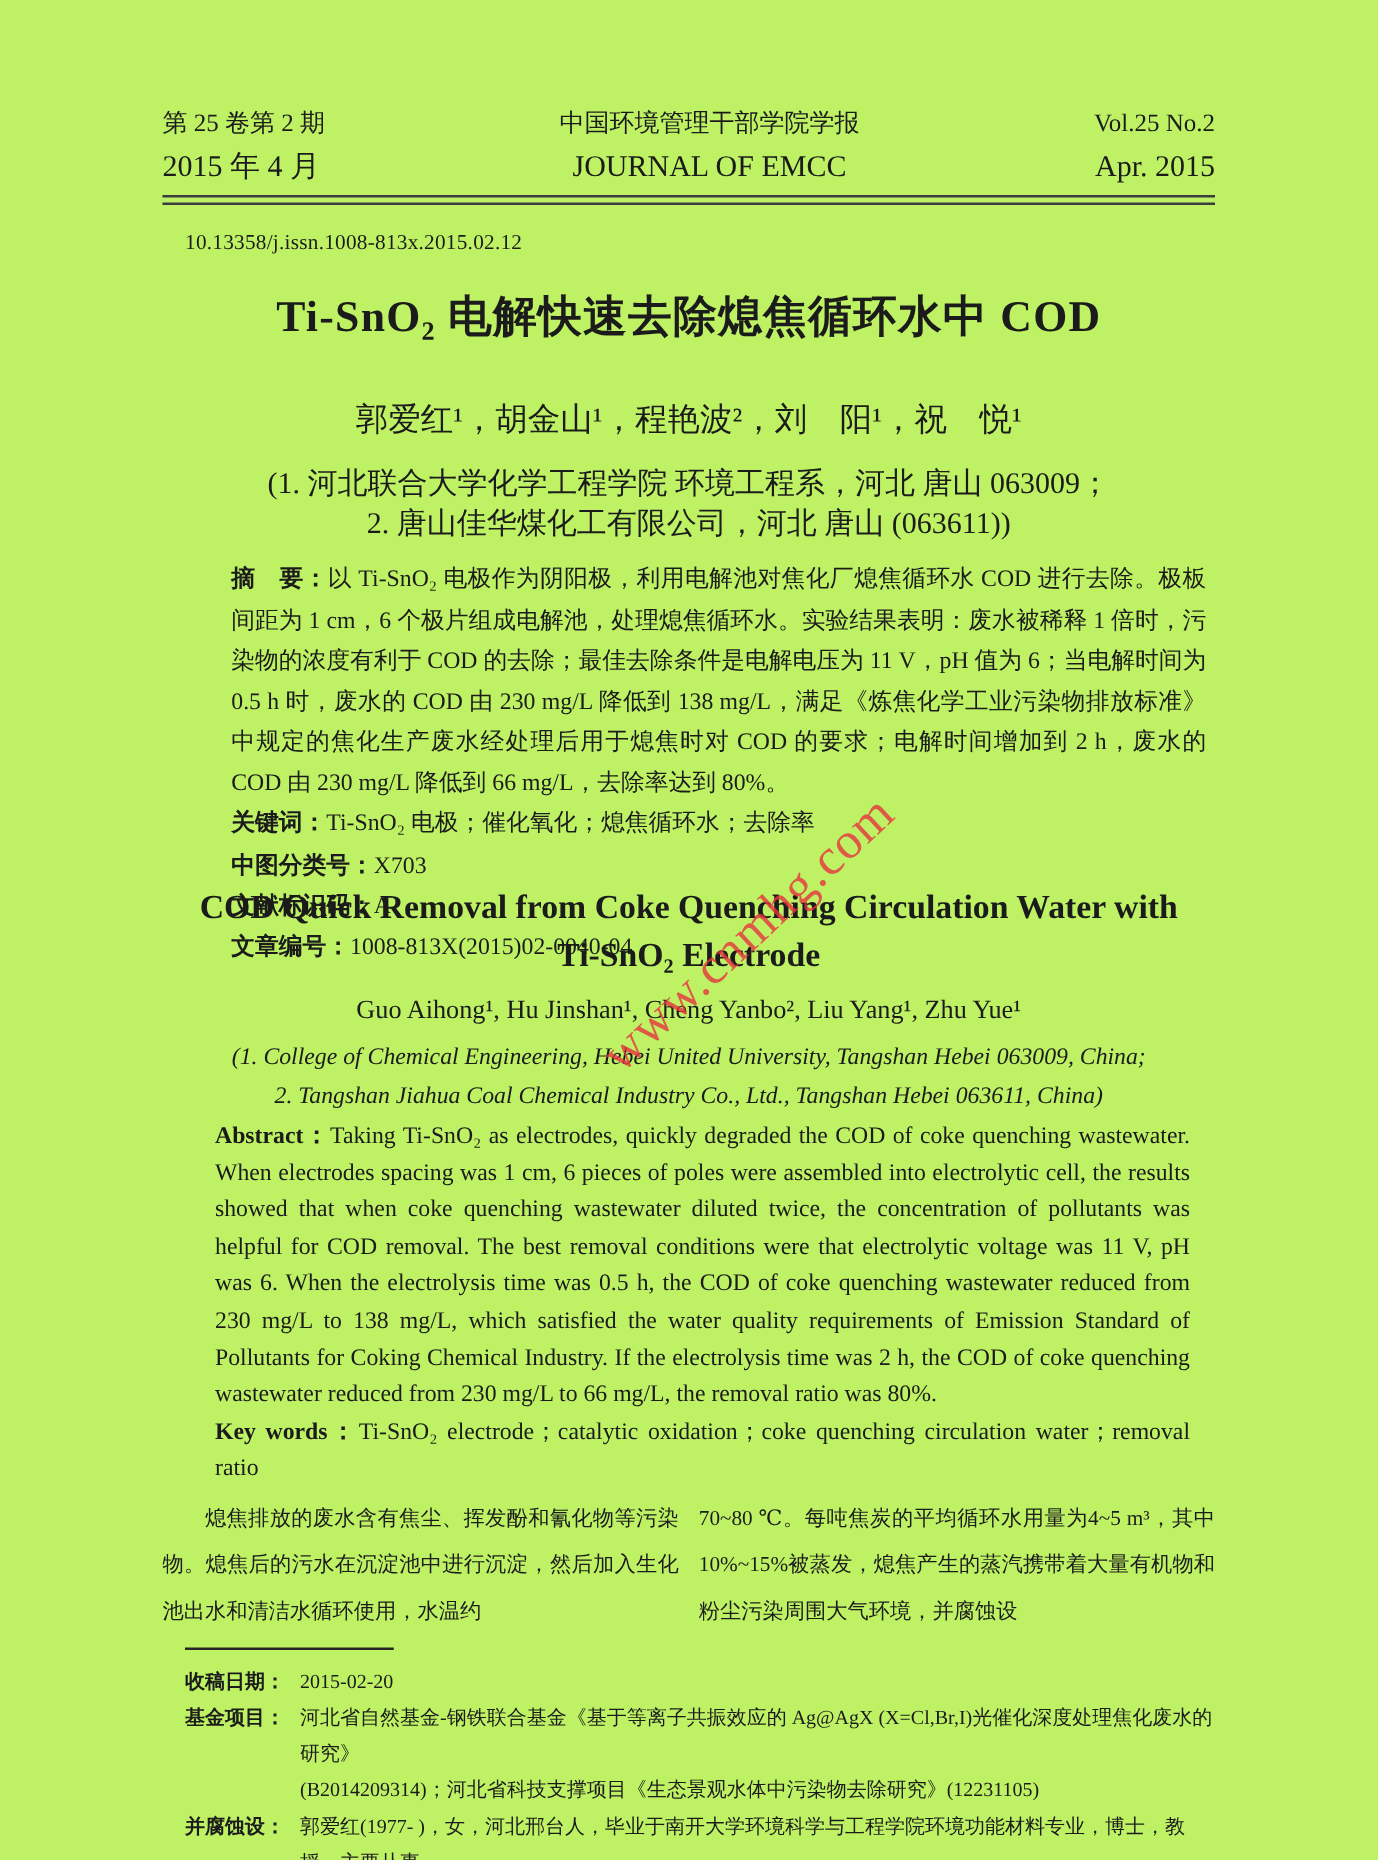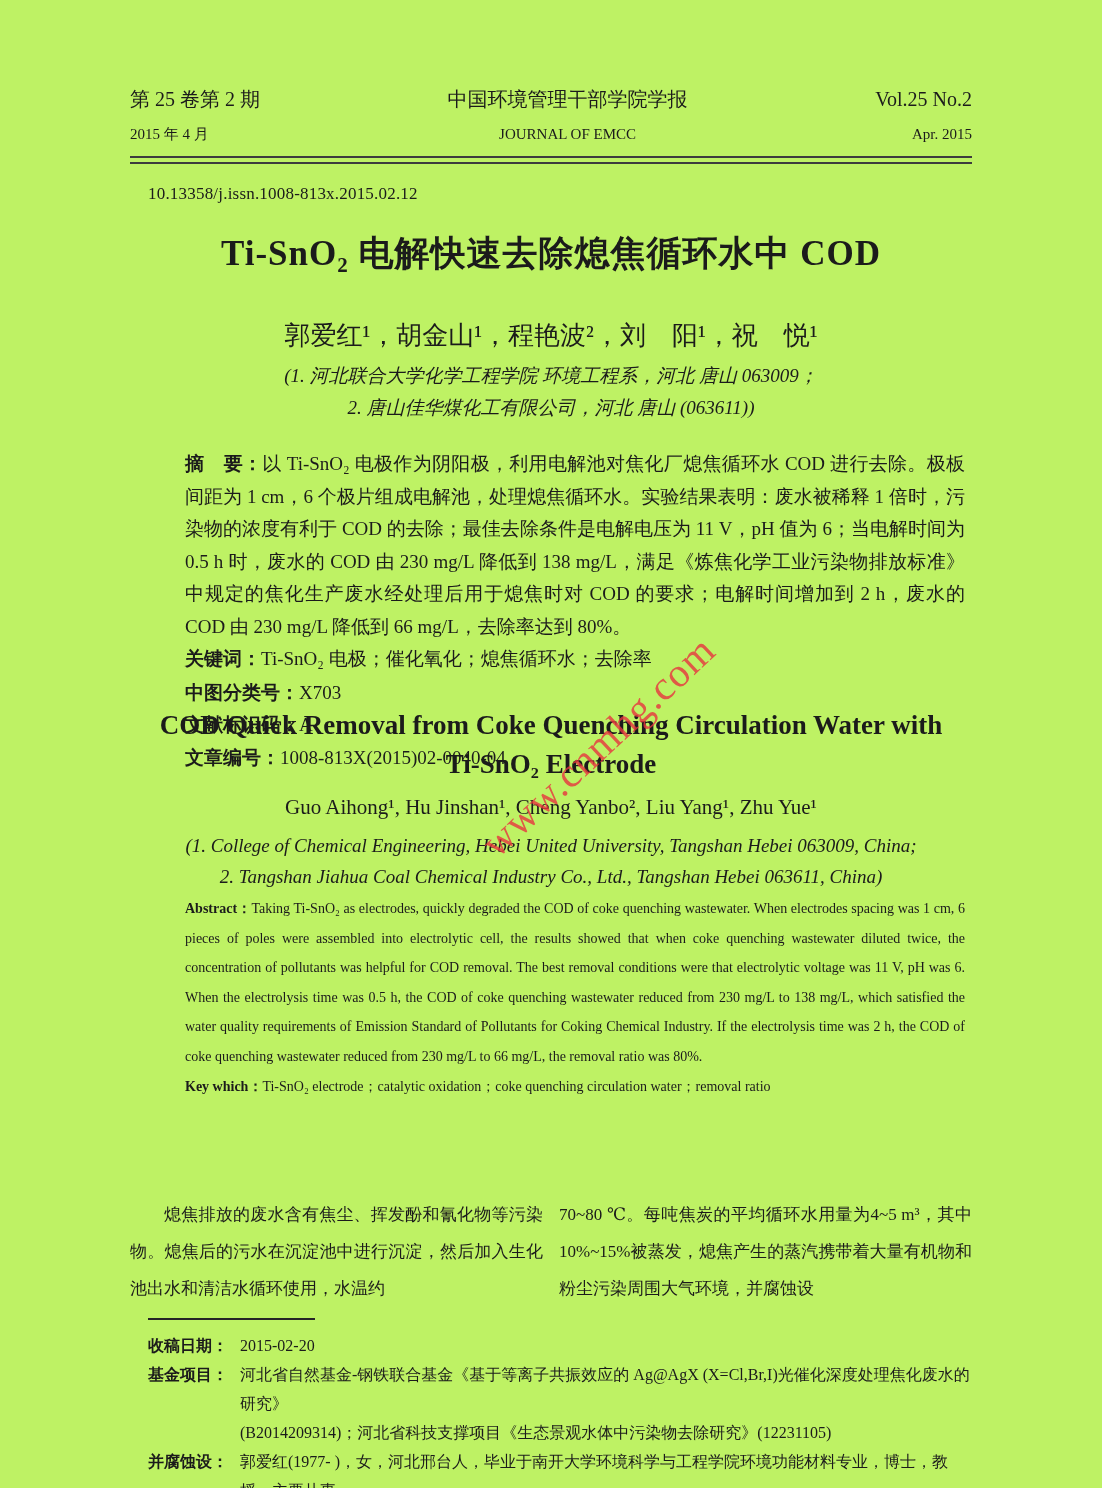--- a/index.html
+++ b/index.html
@@ -11,51 +11,51 @@
     color:#1b1b1b;
     overflow:hidden;
   }
   
   .header-row{
     position:absolute;left:130px;top:86px;width:842px;
     display:flex;justify-content:space-between;align-items:flex-start;
   }
   .header-cell{line-height:26px;}
   .header-cell .l1{font-size:20px;}
-  .header-cell .l2{font-size:15px;margin-top:9px;}
+  .header-cell .l2{font-size:24px;margin-top:9px;}
   .header-center{text-align:center;}
   .header-right{text-align:right;}
   .rule-double{
     position:absolute;left:130px;top:156px;width:842px;height:4px;
     border-top:2px solid #3d3d3d;border-bottom:2px solid #3d3d3d;
   }
   
   .doi{position:absolute;left:148px;top:184px;font-size:17px;letter-spacing:.2px;}
   
   .cn-title{
     position:absolute;left:0;top:230px;width:100%;
     text-align:center;font-size:35px;font-weight:bold;letter-spacing:1px;
   }
   .cn-authors{position:absolute;left:0;top:318px;width:100%;text-align:center;font-size:26px;}
-  .cn-affils{position:absolute;left:0;top:360px;width:100%;text-align:center;font-size:19px;line-height:32px;font-style:italic;}
+  .cn-affils{position:absolute;left:0;top:371px;width:100%;text-align:center;font-size:24px;line-height:32px;}
   
   .cn-abs{position:absolute;left:185px;top:448px;width:780px;font-size:19px;line-height:32.5px;}
   .cn-abs p{margin:0;text-align:justify;}
   .hei{font-family:"Liberation Sans","DejaVu Sans",sans-serif;font-weight:bold;}
   .clc-row{display:flex;justify-content:space-between;margin-top:1px;flex-direction:column;}
   
   .en-title{
     position:absolute;left:0;top:706px;width:100%;text-align:center;
     font-size:27px;font-weight:bold;line-height:39px;
   }
   .en-authors{position:absolute;left:0;top:795px;width:100%;text-align:center;font-size:21px;}
   .en-affils{position:absolute;left:0;top:830px;width:100%;text-align:center;
     font-size:19px;font-style:italic;line-height:31px;}
   
-  .en-abs{position:absolute;left:185px;top:894px;width:780px;font-size:14px;line-height:29.6px;}
+  .en-abs{position:absolute;left:172px;top:894px;width:780px;font-size:19px;line-height:29.6px;}
   .en-abs p{margin:0;text-align:justify;}
   
   .body-cols{position:absolute;left:130px;top:1196px;width:842px;display:flex;gap:16px;}
   .body-col{width:413px;font-size:17px;line-height:37px;}
   .body-col p{margin:0;text-align:justify;}
   .indent{text-indent:2em;}
   
   .fn-rule{position:absolute;left:148px;top:1318px;width:167px;height:2px;background:#262626;}
   .footnote{position:absolute;left:148px;top:1331px;width:826px;font-size:16px;line-height:29px;}
   .fn-row{display:flex;align-items:flex-start;}
@@ -115,21 +115,21 @@
     <div>Ti-SnO₂ Electrode</div>
   </div>
   <div class="en-authors">Guo Aihong¹, Hu Jinshan¹, Cheng Yanbo², Liu Yang¹, Zhu Yue¹</div>
   <div class="en-affils">
     <div>(1. College of Chemical Engineering, Hebei United University, Tangshan Hebei 063009, China;</div>
     <div>2. Tangshan Jiahua Coal Chemical Industry Co., Ltd., Tangshan Hebei 063611, China)</div>
   </div>
 
   <div class="en-abs">
     <p><b>Abstract：</b><span>Taking Ti-SnO₂ as electrodes, quickly degraded the COD of coke quenching wastewater. When electrodes spacing was 1 cm, 6 pieces of poles were assembled into electrolytic cell, the results showed that when coke quenching wastewater diluted twice, the concentration of pollutants was helpful for COD removal. The best removal conditions were that electrolytic voltage was 11 V, pH was 6. When the electrolysis time was 0.5 h, the COD of coke quenching wastewater reduced from 230 mg/L to 138 mg/L, which satisfied the water quality requirements of Emission Standard of Pollutants for Coking Chemical Industry. If the electrolysis time was 2 h, the COD of coke quenching wastewater reduced from 230 mg/L to 66 mg/L, the removal ratio was 80%.</span></p>
-    <p><b>Key which：</b><span>Ti-SnO₂ electrode；catalytic oxidation；coke quenching circulation water；removal ratio</span></p>
+    <p><b>Key words：</b><span>Ti-SnO₂ electrode；catalytic oxidation；coke quenching circulation water；removal ratio</span></p>
   </div>
 
   <div class="body-cols">
     <div class="body-col">
       <p class="indent">熄焦排放的废水含有焦尘、挥发酚和氰化物等污染物。熄焦后的污水在沉淀池中进行沉淀，然后加入生化池出水和清洁水循环使用，水温约</p>
     </div>
     <div class="body-col">
       <p>70~80 ℃。每吨焦炭的平均循环水用量为4~5 m³，其中10%~15%被蒸发，熄焦产生的蒸汽携带着大量有机物和粉尘污染周围大气环境，并腐蚀设</p>
     </div>
   </div>

